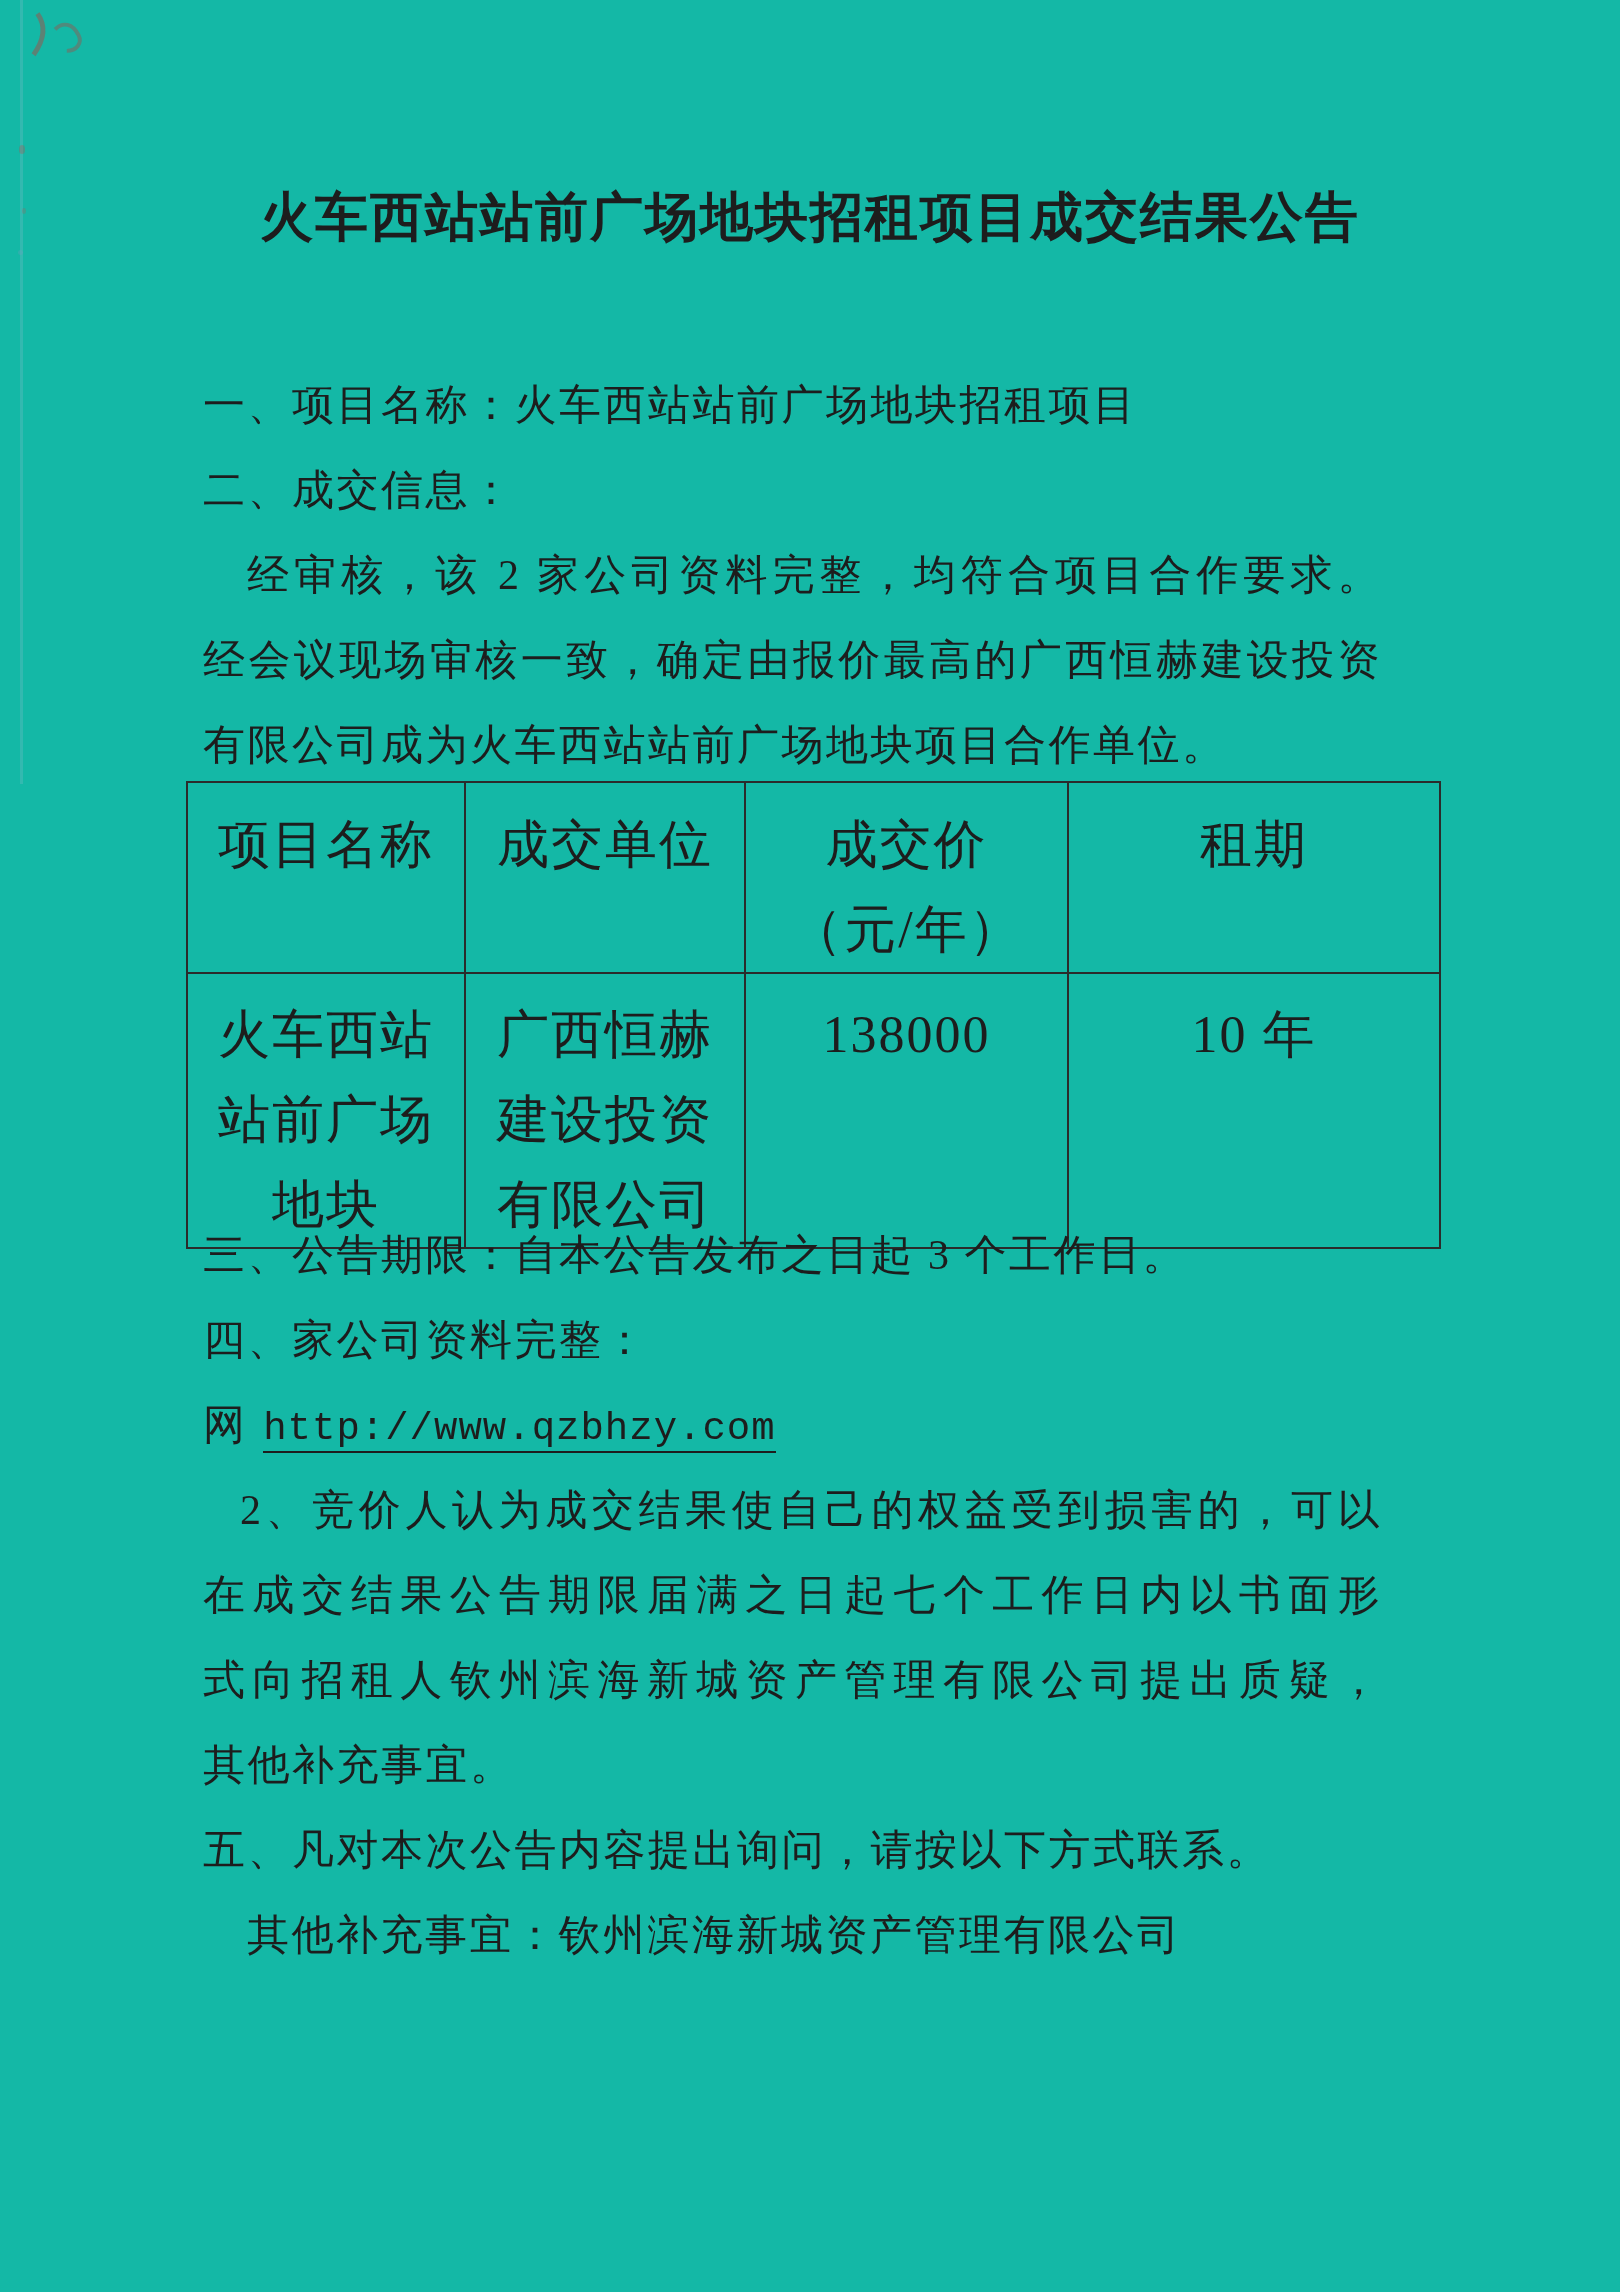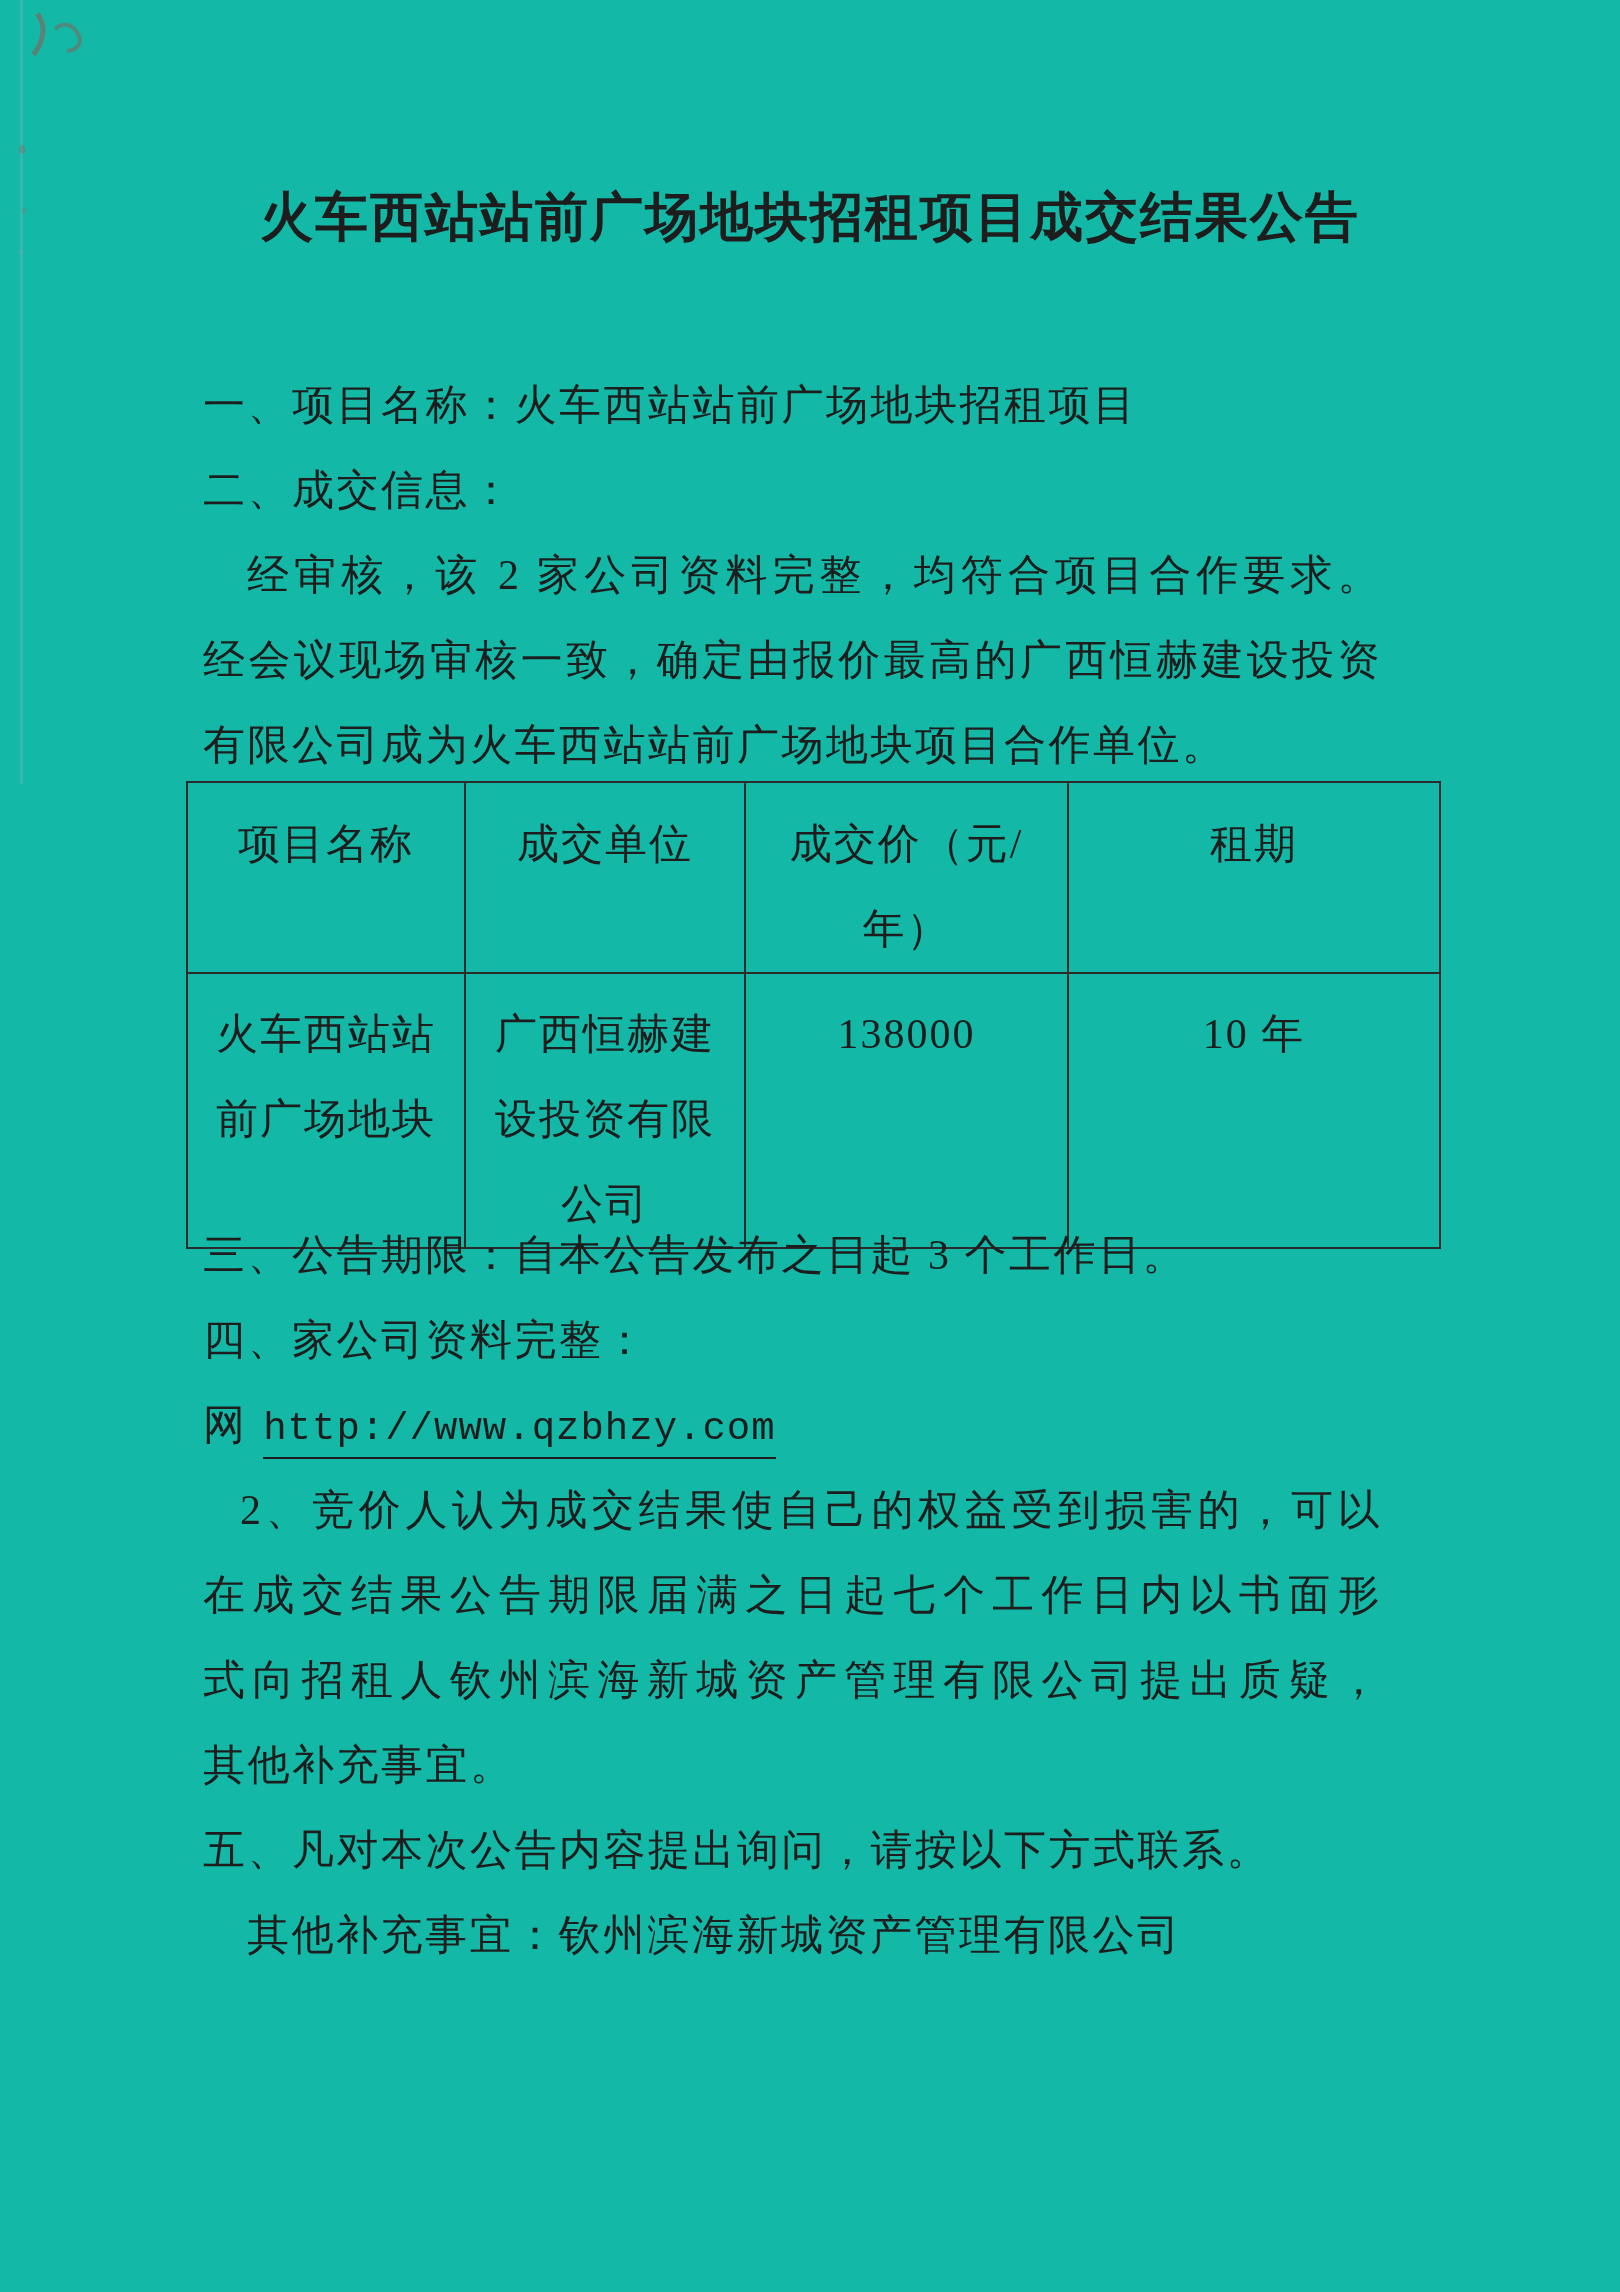--- a/index.html
+++ b/index.html
@@ -22,40 +22,40 @@
   .block-1 { top:363px; }
   .block-2 { top:1213px; }
   .line { height:85px; line-height:85px; white-space:nowrap; overflow:hidden; }
   .jl { text-align:justify; text-align-last:justify; }
   .in1 { text-indent:44px; }
   .in2 { text-indent:37px; }
   table.deal {
     position:absolute; left:186px; top:781px;
     width:1255px;
     border-collapse:collapse; table-layout:fixed;
-    font-size:42px; letter-spacing:2px;
+    font-size:52px; letter-spacing:2px;
   }
   table.deal td {
     border:2px solid #2b2b2b;
     text-align:center; vertical-align:top;
     line-height:85px;
     padding:18.6px 23.5px 0 23.5px;
   }
   table.deal tr.hrow td { height:154px; }
   table.deal tr.drow td { height:236px; padding-top:18px; }
   col.c1 { width:278px; }
   col.c2 { width:280px; }
   col.c3 { width:323px; }
   col.c4 { width:372px; }
   .url {
     font-family:"Liberation Mono","DejaVu Sans Mono",monospace;
     font-size:39px; letter-spacing:1px;
     margin-left:15.7px;
     border-bottom:2.9px solid #1d1d1d;
-    padding-bottom:6px;
+    padding-bottom:0;
     color:#1d1d1d; text-decoration:none;
   }
   
   .pen-marks { position:absolute; left:0; top:0; pointer-events:none; }
   .scan-streak {
     position:absolute; left:19.6px; top:0; width:3.9px; height:784px;
     background:rgba(165,190,215,0.22);
   }
   .speck { position:absolute; border-radius:50%; }
   .speck-1 { left:18.6px; top:145px; width:6.9px; height:8.8px; background:rgba(195,70,65,0.30); }

